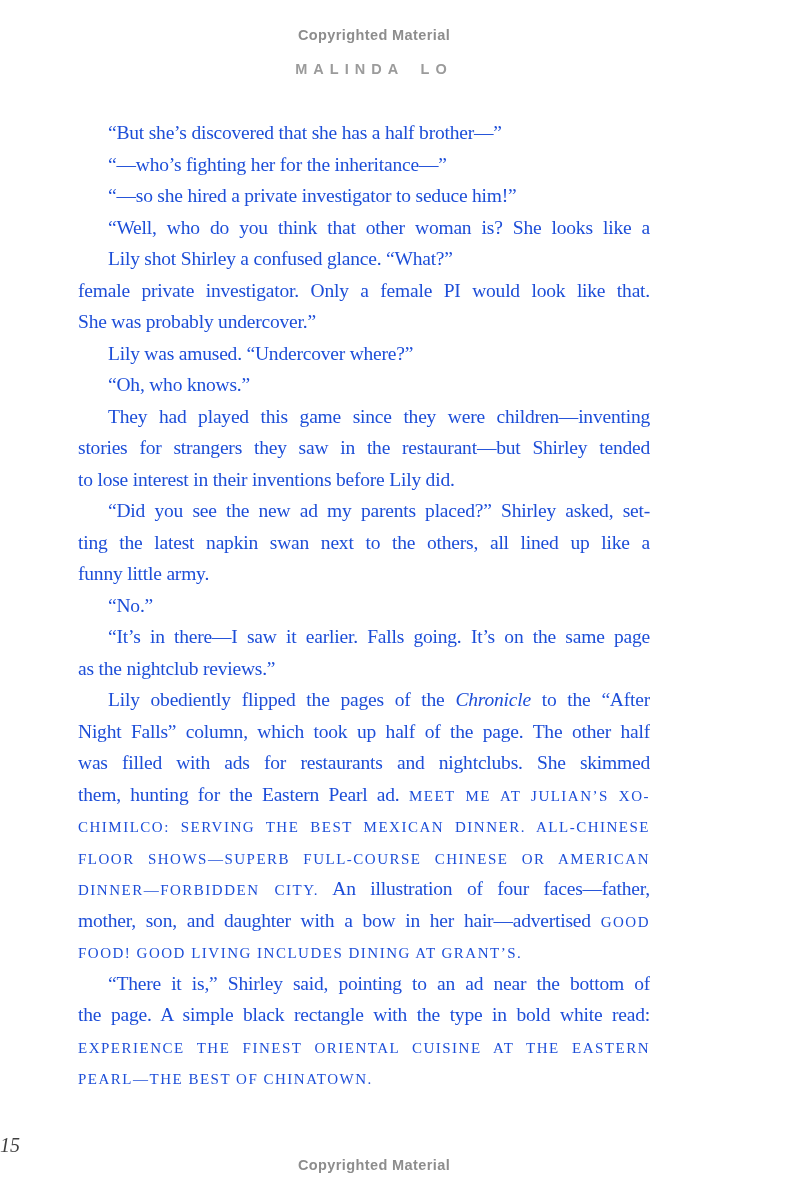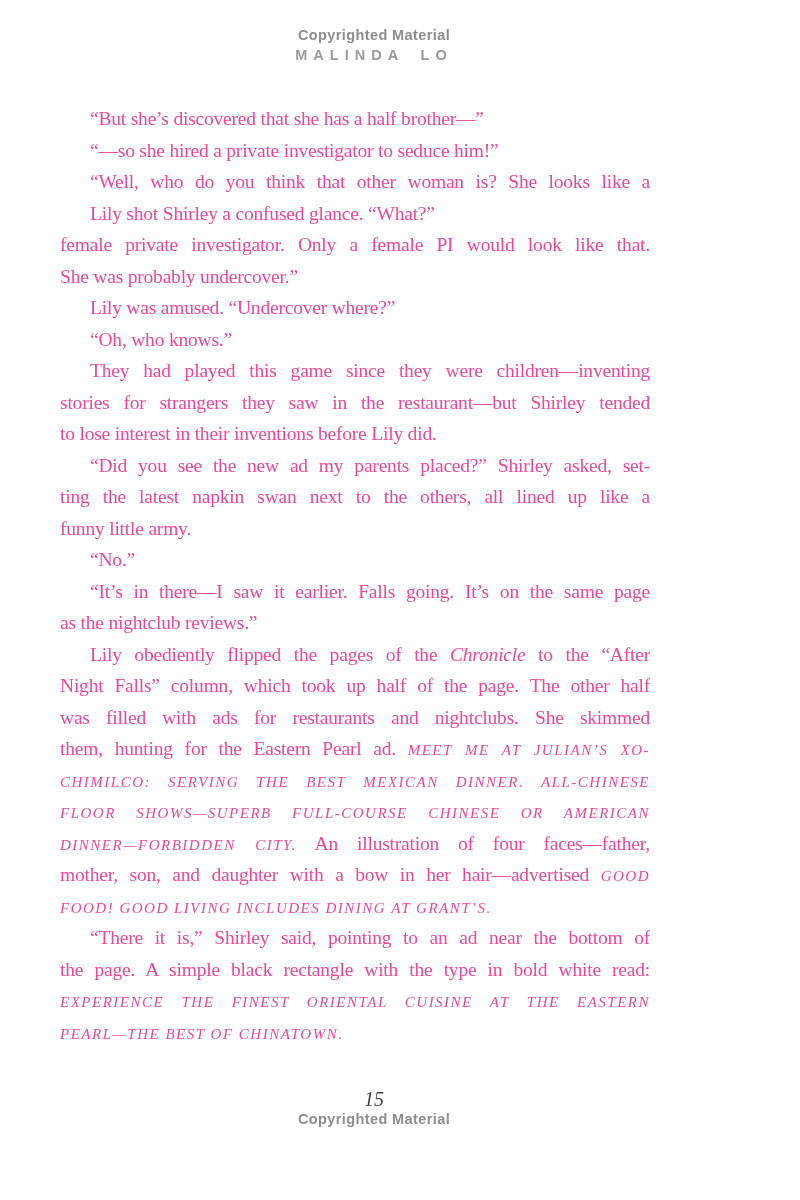--- a/index.html
+++ b/index.html
@@ -14,52 +14,52 @@
   .top-copyright {
     padding-top: 27px;
     text-align: center;
     font-family: "Liberation Sans", sans-serif;
     font-size: 14.5px;
     font-weight: 600;
     color: #8d8d8d;
     letter-spacing: 0.4px;
   }
   .author {
-    margin-top: 4px;
+    margin-top: 18px;
     text-align: center;
     font-family: "Liberation Sans", sans-serif;
     font-size: 14.5px;
     font-weight: 700;
     color: #9b9b9b;
     letter-spacing: 6px;
     word-spacing: 7px;
   }
 
   .body-block {
-    margin: 40px 98px 0 60px;
-    color: #ec4899;
+    margin: 40px 98px 0 78px;
+    color: #1d4ed8;
     font-size: 19.5px;
     letter-spacing: -0.2px;
   }
   .line {
     height: 31.5px;
     line-height: 31.5px;
     overflow: hidden;
   }
   .just {
     text-align: justify;
     text-align-last: justify;
   }
   .indent { text-indent: 30px; }
   .i { font-style: italic; }
-  .sc { font-size: 15px; letter-spacing: 1.5px; font-style: italic; }
+  .sc { font-size: 15px; letter-spacing: 1.5px; }
 
   .page-number {
     margin-top: 40px;
-    text-align: center;
+    text-align: left;
     font-style: italic;
     font-size: 20px;
     color: #3f3f3f;
     height: 22px;
     line-height: 22px;
   }
   .bottom-copyright {
     padding-top: 1px;
     text-align: center;
     font-family: "Liberation Sans", sans-serif;
@@ -73,20 +73,21 @@
 <body>
 
 <div class="page">
 
   <div class="top-copyright">Copyrighted Material</div>
 
   <div class="author">MALINDA LO</div>
 
   <div class="body-block">
       <div class="line indent"><span>“But she’s discovered that she has a half brother—”</span></div>
+      <div class="line indent"><span>“—who’s fighting her for the inheritance—”</span></div>
       <div class="line indent"><span>“—so she hired a private investigator to seduce him!”</span></div>
       <div class="line indent just"><span>“Well, who do you think that other woman is? She looks like a</span></div>
       <div class="line indent"><span>Lily shot Shirley a confused glance. “What?”</span></div>
       <div class="line just"><span>female private investigator. Only a female PI would look like that.</span></div>
       <div class="line"><span>She was probably undercover.”</span></div>
       <div class="line indent"><span>Lily was amused. “Undercover where?”</span></div>
       <div class="line indent"><span>“Oh, who knows.”</span></div>
       <div class="line indent just"><span>They had played this game since they were children—inventing</span></div>
       <div class="line just"><span>stories for strangers they saw in the restaurant—but Shirley tended</span></div>
       <div class="line"><span>to lose interest in their inventions before Lily did.</span></div>

